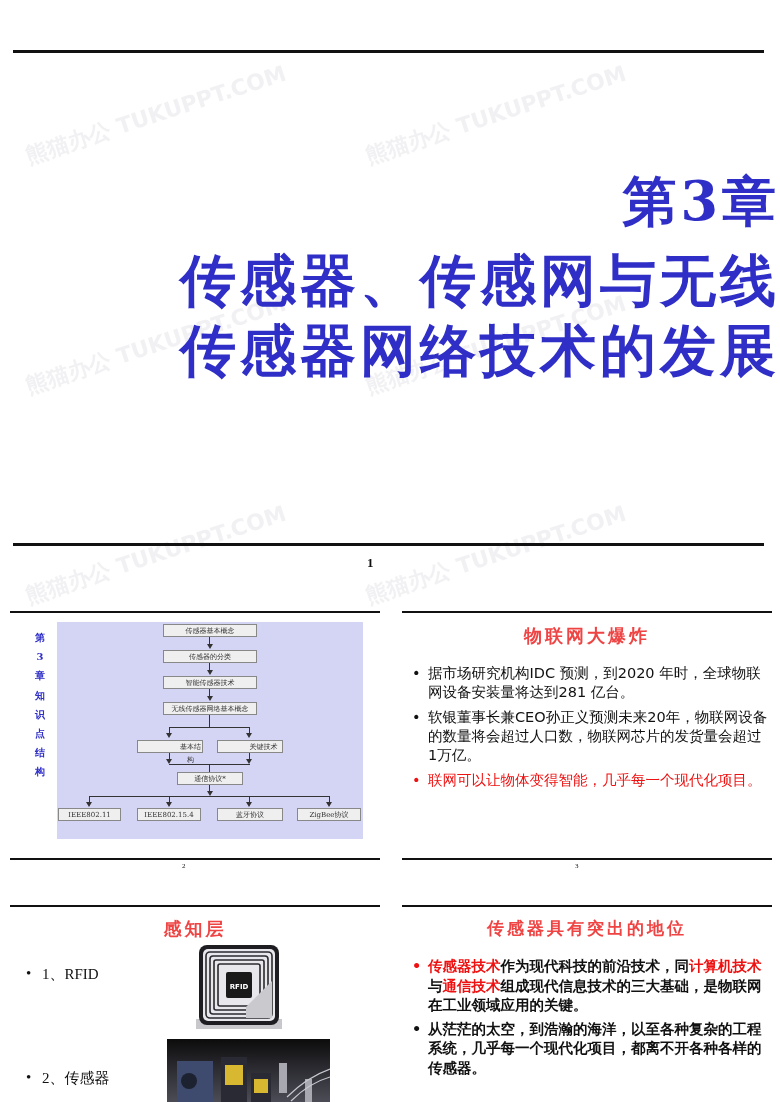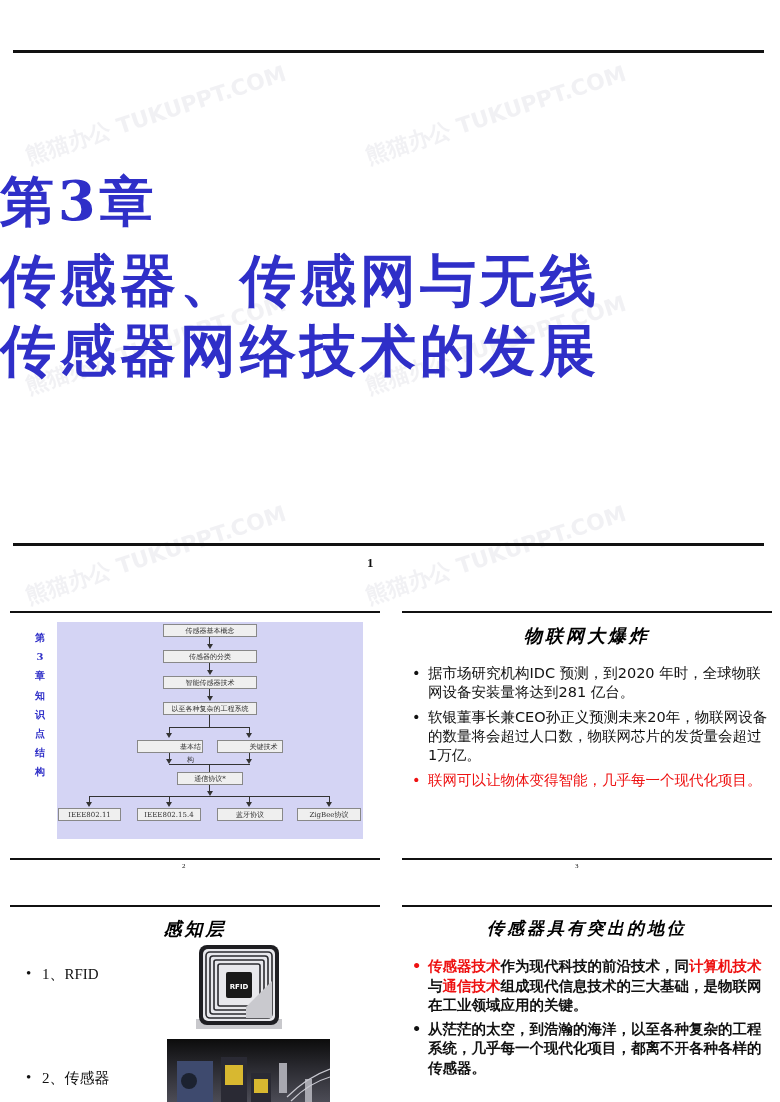--- a/index.html
+++ b/index.html
@@ -1,24 +1,24 @@
 <!DOCTYPE html>
 <html><head>
 <meta charset="utf-8">
 <style>
   html, body { margin:0; padding:0; background:#ffffff; }
   body { width:780px; height:1102px; position:relative; overflow:hidden;
          font-family:"DejaVu Sans", sans-serif; }
   .hline { position:absolute; height:3px; background:#111111; }
   .pagenum { position:absolute; font-family:"Liberation Serif", serif; color:#111; }
-  .title-big { position:absolute; left:0; width:780px; text-align:left;
+  .title-big { position:absolute; left:0; width:780px; text-align:right;
                color:#2f2fc8; font-family:"DejaVu Serif", serif; font-weight:bold;
                letter-spacing:4px; }
-  .slide-title { position:absolute; text-align:center; color:#000000;
-                 font-family:"DejaVu Serif", serif; font-weight:bold; letter-spacing:3px;font-style:italic; }
+  .slide-title { position:absolute; text-align:center; color:#ef4444;
+                 font-family:"DejaVu Serif", serif; font-weight:bold; letter-spacing:3px; }
   .vert-label { position:absolute; left:30px; top:628px; width:20px;
                 color:#2f2fc8; font-family:"DejaVu Serif", serif; font-weight:bold;
                 font-size:10px; line-height:19.2px; text-align:center; }
   .diagram { position:absolute; left:57px; top:622px; width:306px; height:217px;
              background:#d4d4f4; }
   .dbox { position:absolute; background:#efefef; border:1px solid #888;
           font-family:"DejaVu Serif", serif; font-size:7px; color:#333;
           text-align:center; line-height:13px; height:13px; box-sizing:border-box; }
   .dline { position:absolute; background:#333; }
   .darrow { position:absolute; width:0; height:0; border-left:3px solid transparent;
@@ -71,21 +71,21 @@
 
     <div class="dbox" style="left:106px;top:2px;width:94px;">传感器基本概念</div>
     <div class="dline" style="left:152px;top:15px;width:1px;height:7px;"></div>
     <div class="darrow" style="left:150px;top:22px;"></div>
     <div class="dbox" style="left:106px;top:28px;width:94px;">传感器的分类</div>
     <div class="dline" style="left:152px;top:41px;width:1px;height:7px;"></div>
     <div class="darrow" style="left:150px;top:48px;"></div>
     <div class="dbox" style="left:106px;top:54px;width:94px;">智能传感器技术</div>
     <div class="dline" style="left:152px;top:67px;width:1px;height:7px;"></div>
     <div class="darrow" style="left:150px;top:74px;"></div>
-    <div class="dbox" style="left:106px;top:80px;width:94px;">以至各种复杂的工程系统</div>
+    <div class="dbox" style="left:106px;top:80px;width:94px;">无线传感器网络基本概念</div>
 
     <div class="dline" style="left:152px;top:93px;width:1px;height:12px;"></div>
     <div class="dline" style="left:112px;top:105px;width:81px;height:1px;"></div>
     <div class="dline" style="left:112px;top:105px;width:1px;height:6px;"></div>
     <div class="dline" style="left:192px;top:105px;width:1px;height:6px;"></div>
     <div class="darrow" style="left:109px;top:111px;"></div>
     <div class="darrow" style="left:189px;top:111px;"></div>
     <div class="dbox" style="left:80px;top:118px;width:66px;padding-left:41px;">基本结构</div>
     <div class="dbox" style="left:160px;top:118px;width:66px;padding-left:27px;">关键技术</div>
 

